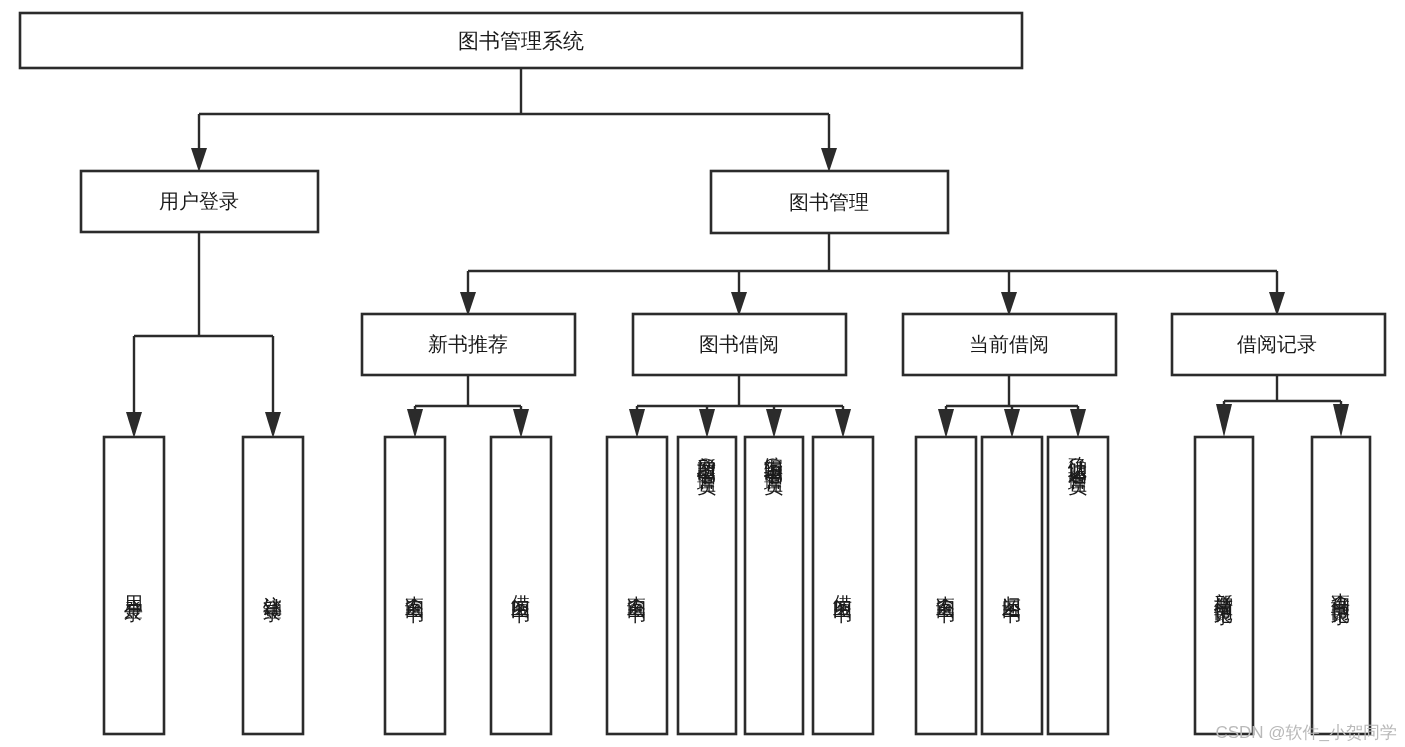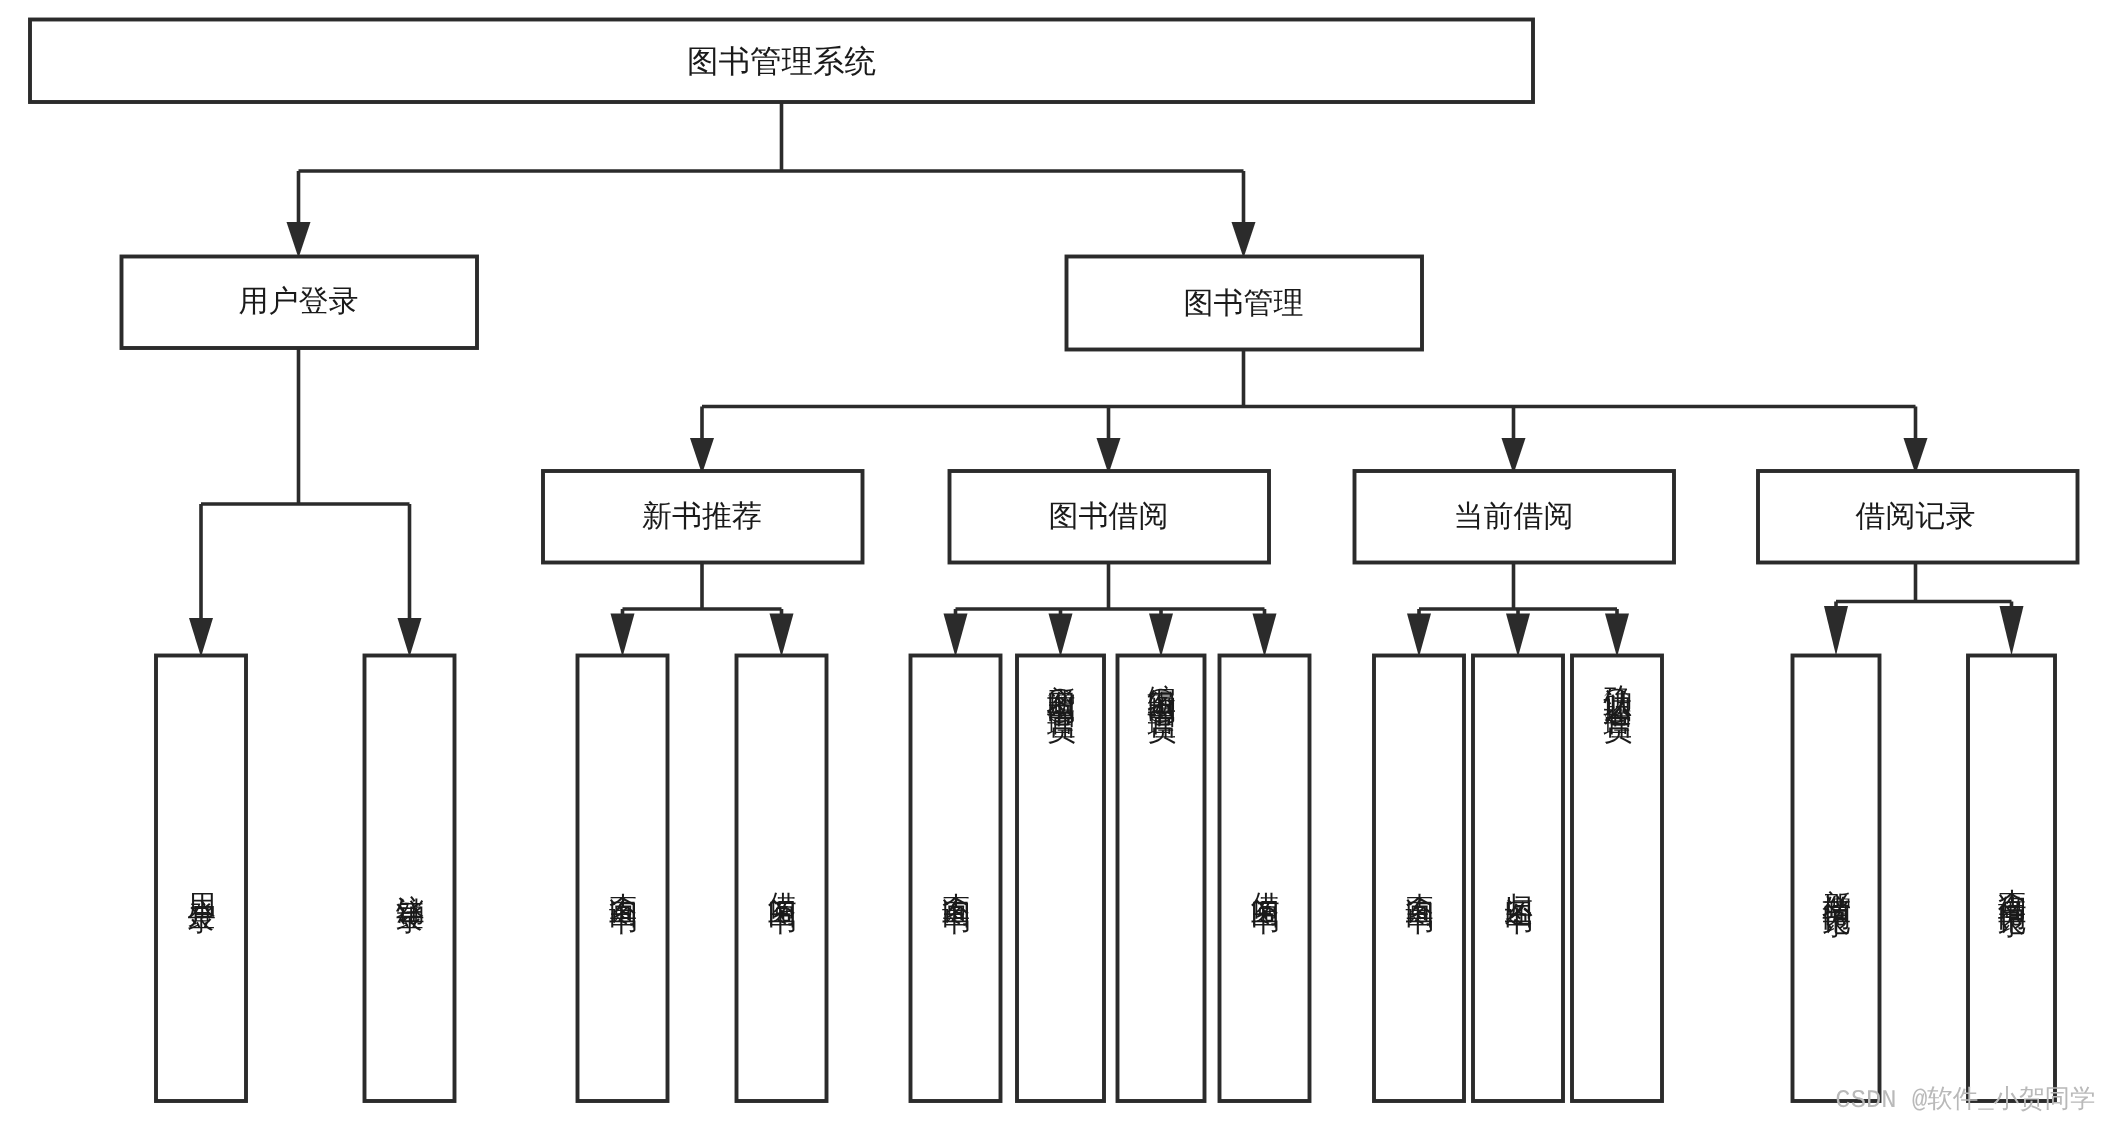--- a/index.html
+++ b/index.html
@@ -61,21 +61,21 @@
     font-size: 19px;
     line-height: 1;
     color: #1a1a1a;
     letter-spacing: 3px;
     white-space: nowrap;
   }
   .watermark {
     position: absolute;
     right: 8px;
     bottom: 3px;
-    font-family: Liberation Mono, monospace;
+    font-family: Liberation Sans, sans-serif;
     font-size: 17px;
     color: #b9b9b9;
     white-space: nowrap;
     pointer-events: none;
   }
 </style>
 </head>
 <body>
 
 <div id="diagram-root">

